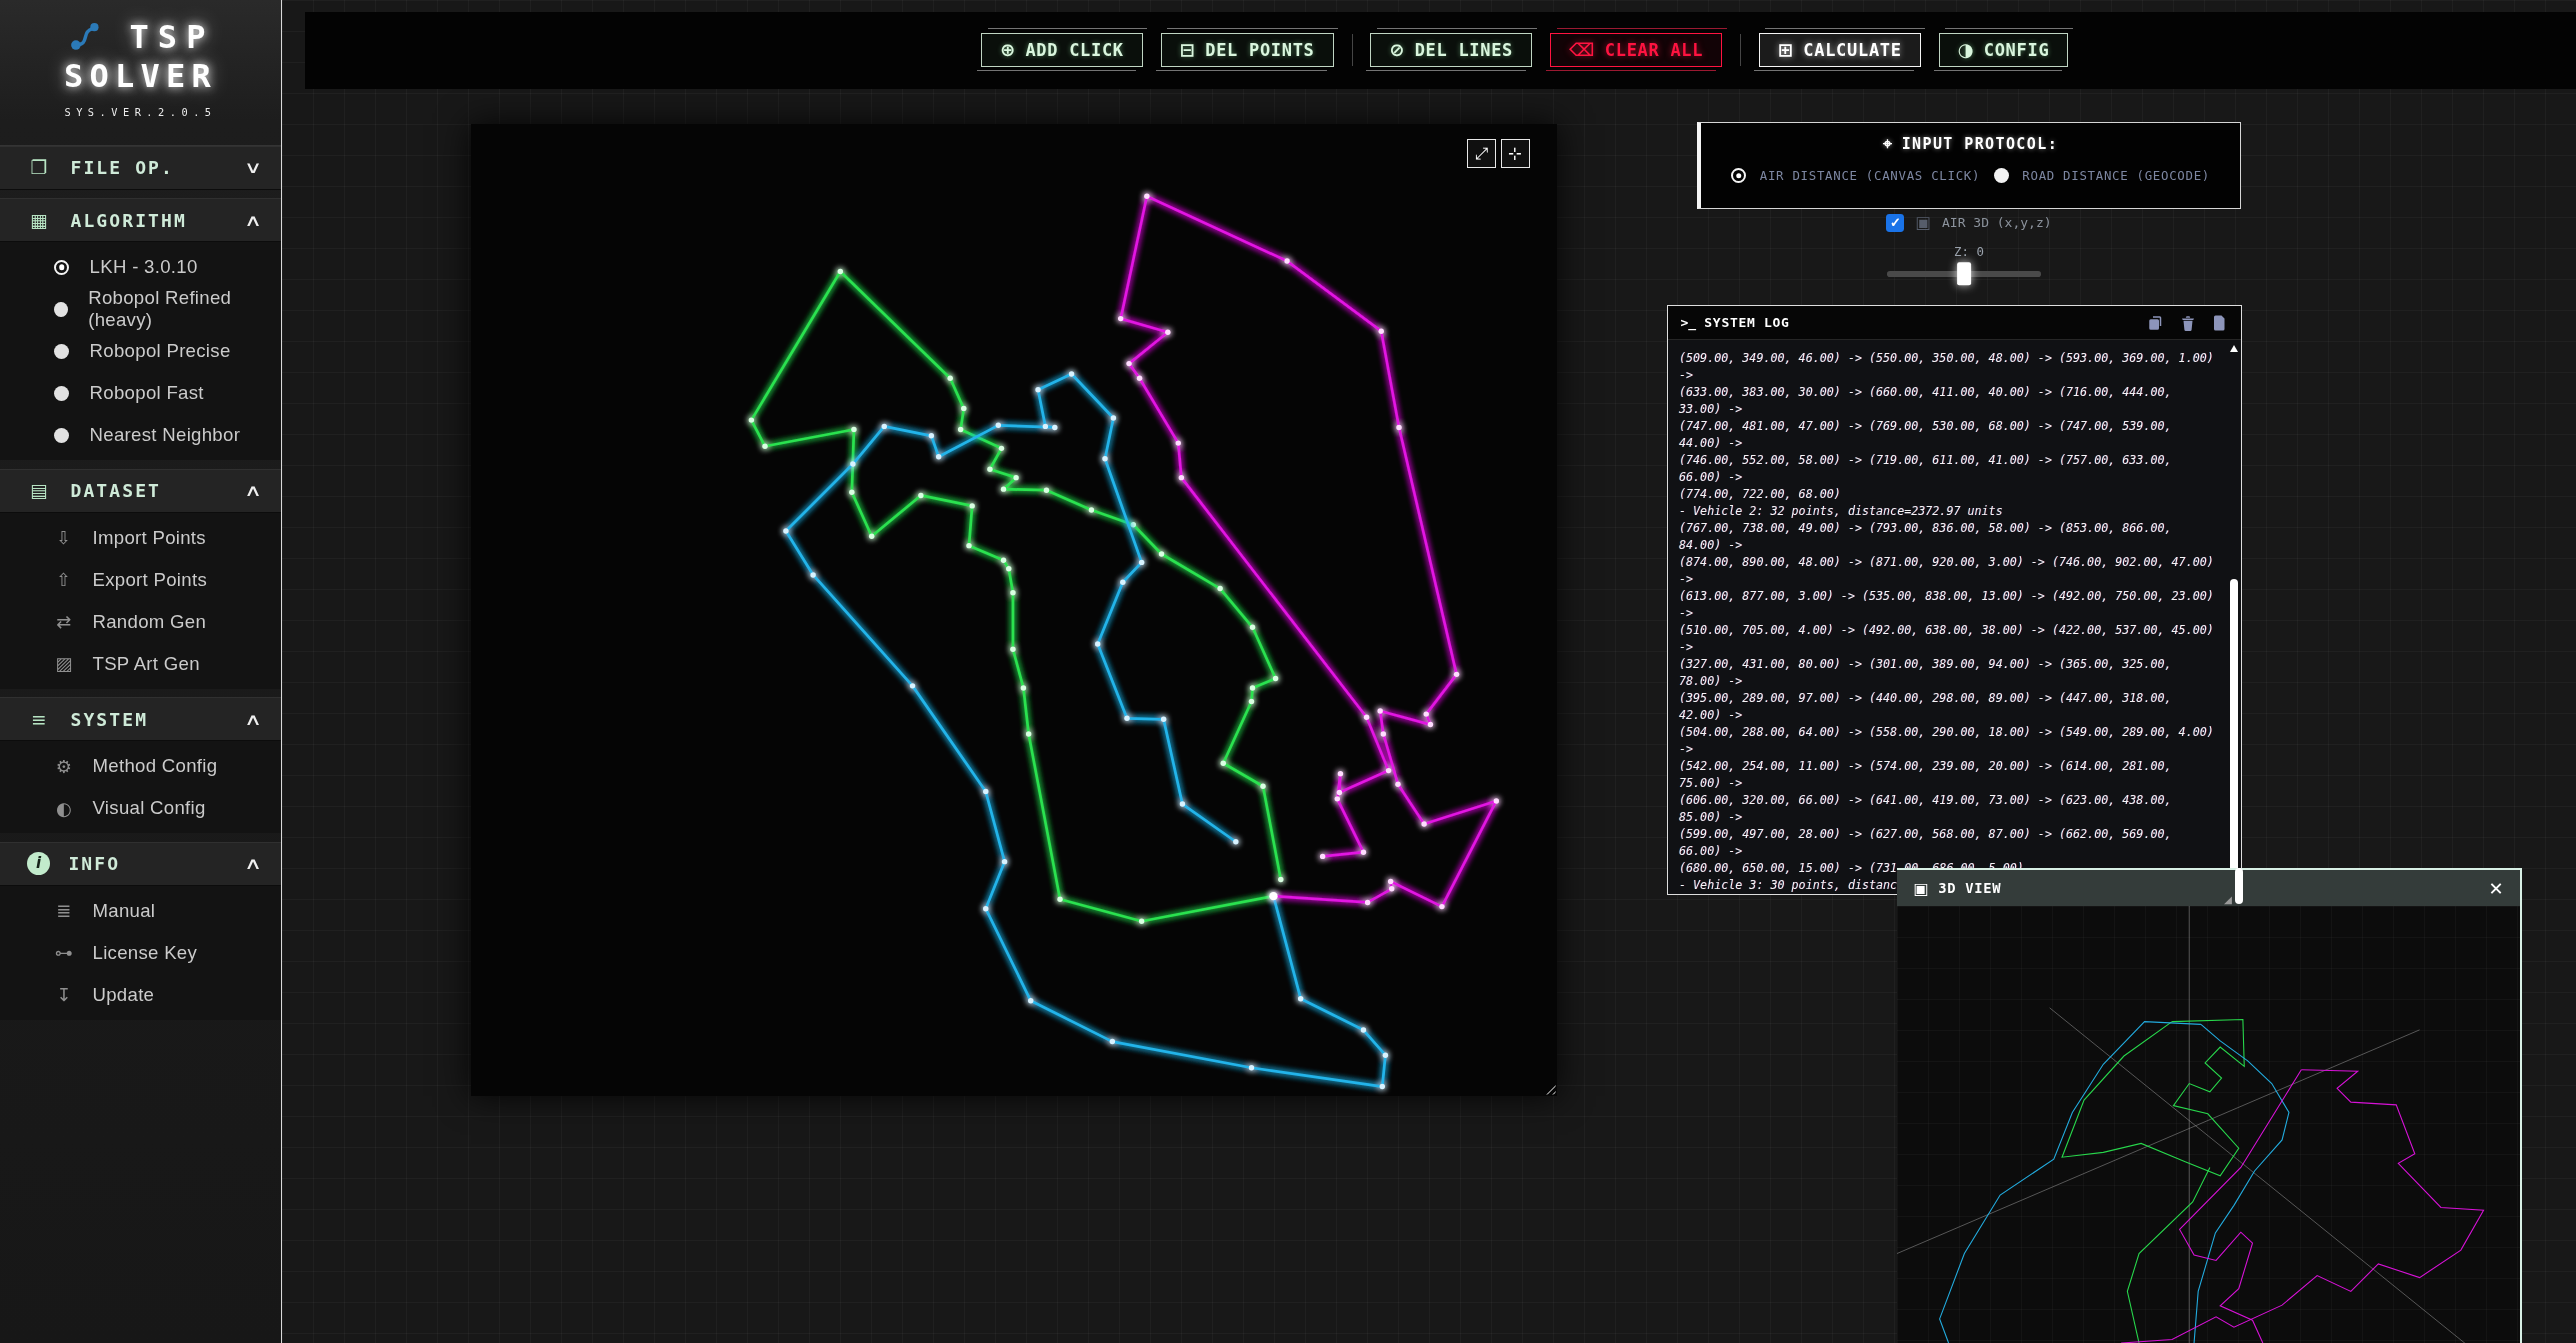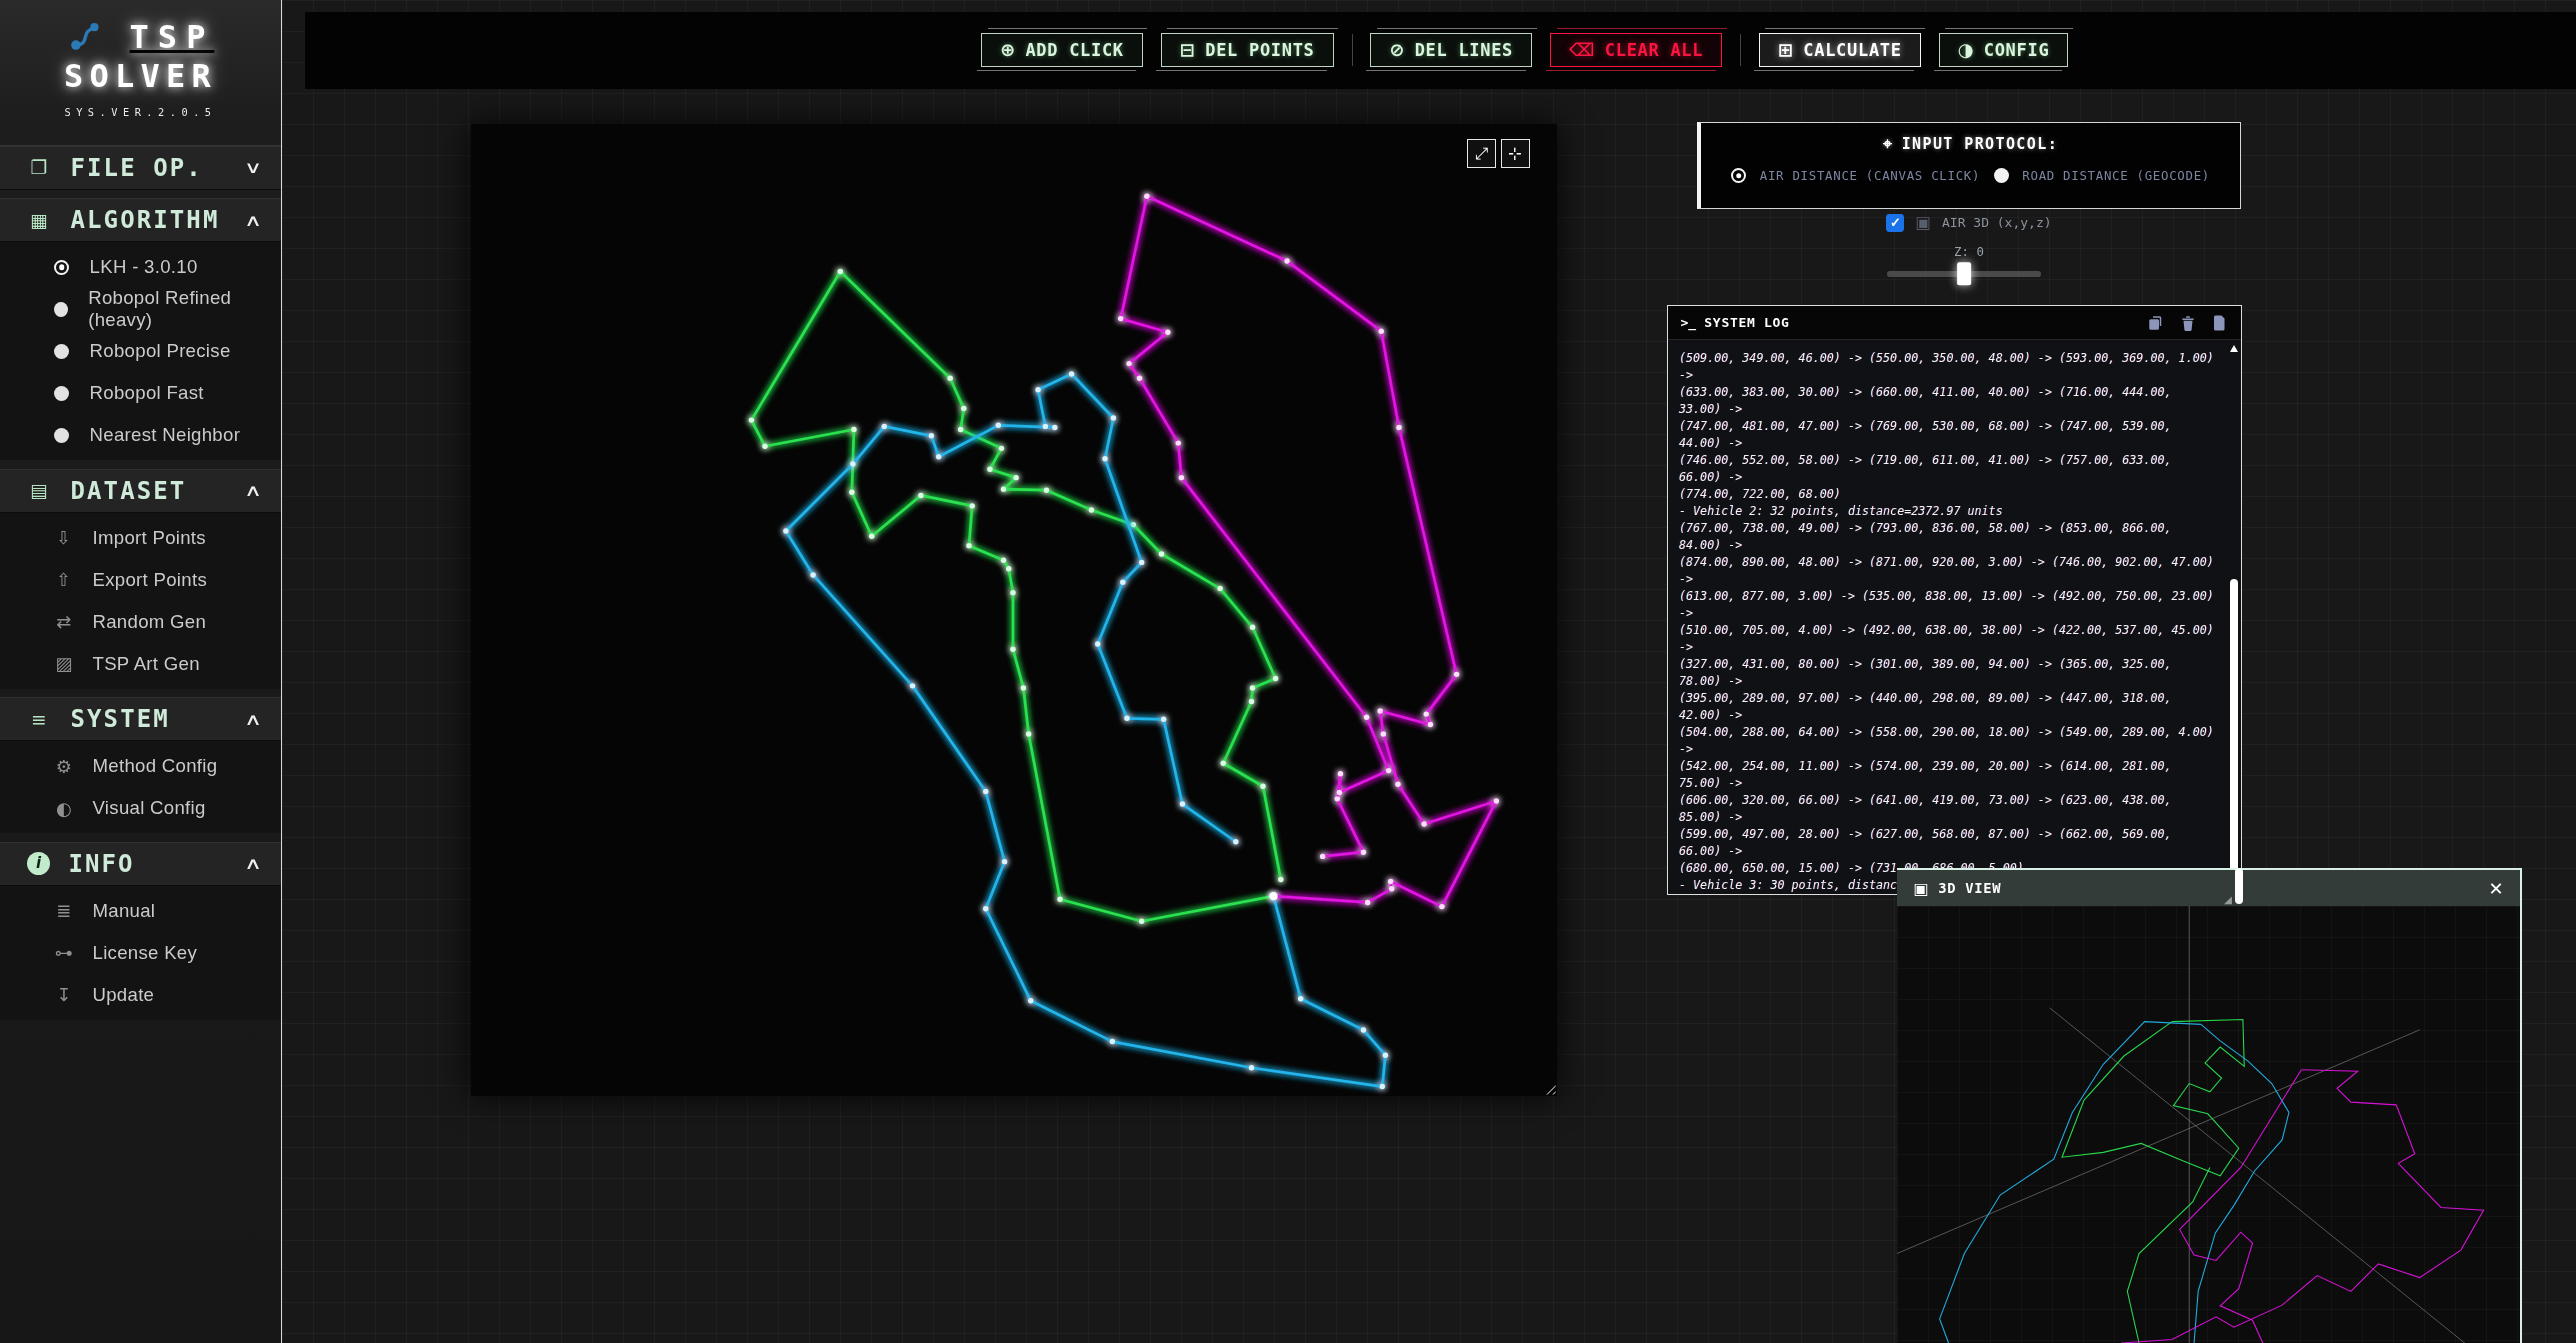--- a/index.html
+++ b/index.html
@@ -11,39 +11,39 @@
     background-image:
       linear-gradient(rgba(255,255,255,0.035) 0.7px, transparent 0.7px),
       linear-gradient(90deg, rgba(255,255,255,0.035) 0.7px, transparent 0.7px);
     background-size:31px 31px; }
 
   
   #sidebar { position:absolute; left:0; top:0; width:282px; height:1344px;
     background:linear-gradient(180deg,#2a2a2a 0%,#1d1d1d 9%,#171717 100%);
     border-right:1.4px solid #d9d9d9; z-index:30; }
   #logo-block { padding:18px 0 12.4px 0; text-align:center; }
-  #logo-row { display:flex; align-items:center; justify-content:center; gap:26px;text-decoration:underline; }
+  #logo-row { display:flex; align-items:center; justify-content:center; gap:26px; }
   #logo-title { font-family:"DejaVu Sans Mono",monospace; font-weight:bold; font-size:32px;
     letter-spacing:9px; color:#fff; text-shadow:0 0 9.6px rgba(255,255,255,.9),0 0 20.6px rgba(255,255,255,.5); }
   #logo-title2 { font-family:"DejaVu Sans Mono",monospace; font-weight:bold; font-size:32px;
     letter-spacing:6.2px; color:#fff; margin-top:1.4px;
     text-shadow:0 0 9.6px rgba(255,255,255,.9),0 0 20.6px rgba(255,255,255,.5); }
   #logo-version { margin-top:11px; font-family:"DejaVu Sans Mono",monospace; font-size:10.3px;
     letter-spacing:5.5px; color:#ececec; }
   #logo-divider { height:1.4px; background:#0b0b0b; border-bottom:0.7px solid #343434; margin-top:13.8px; }
 
   .section { margin-bottom:8.3px; }
   .sec-header { height:44px; display:flex; align-items:center; background:#242424;
     border-top:0.7px solid #303030; border-bottom:0.7px solid #0c0c0c; cursor:pointer; }
   .sec-icon { width:27.5px; margin-left:25px; text-align:center; font-size:18.6px; color:#b7e4c3;
     font-family:"DejaVu Sans",sans-serif; }
   .sec-icon.info-badge { width:23.4px; height:23.4px; margin-left:27px; border-radius:50%;
     background:#c2ebcc; color:#15241a; font-size:15px; line-height:23.4px; font-style:italic; font-weight:bold; }
   .sec-label { margin-left:18px; font-family:"DejaVu Sans Mono",monospace; font-weight:bold;
-    font-size:24px; letter-spacing:2.1px; color:#cfead8; }
+    font-size:18px; letter-spacing:2.1px; color:#cfead8; }
   .chevron { margin-left:auto; margin-right:22px; color:#f0f0f0; font-size:16.5px;
     font-family:"DejaVu Sans",sans-serif; transform:scaleX(1.5); }
   .sec-items { padding:4.1px 0; background:#131313; }
   .item { height:42px; display:flex; align-items:center; cursor:pointer; }
   .item-icon { width:27.5px; margin-left:50px; text-align:center; font-size:18px; color:#8f8f8f;
     font-family:"DejaVu Sans",sans-serif; }
   .item-label { margin-left:15px; font-size:18.6px; color:#cbcbcb; letter-spacing:0.3px; }
   .radio { width:15px; height:15px; border-radius:50%; margin-left:54px; background:#e2e2e2; position:relative; }
   .radio.sel { background:transparent; border:2.8px solid #f4f4f4; }
   .radio.sel::after { content:''; position:absolute; left:50%; top:50%; width:5.5px; height:5.5px;

